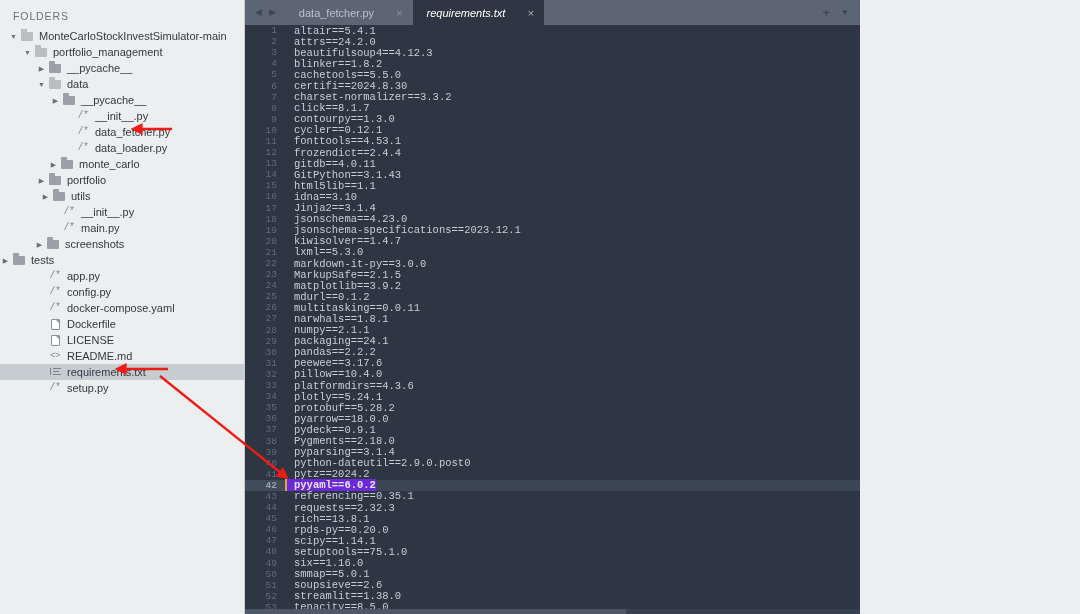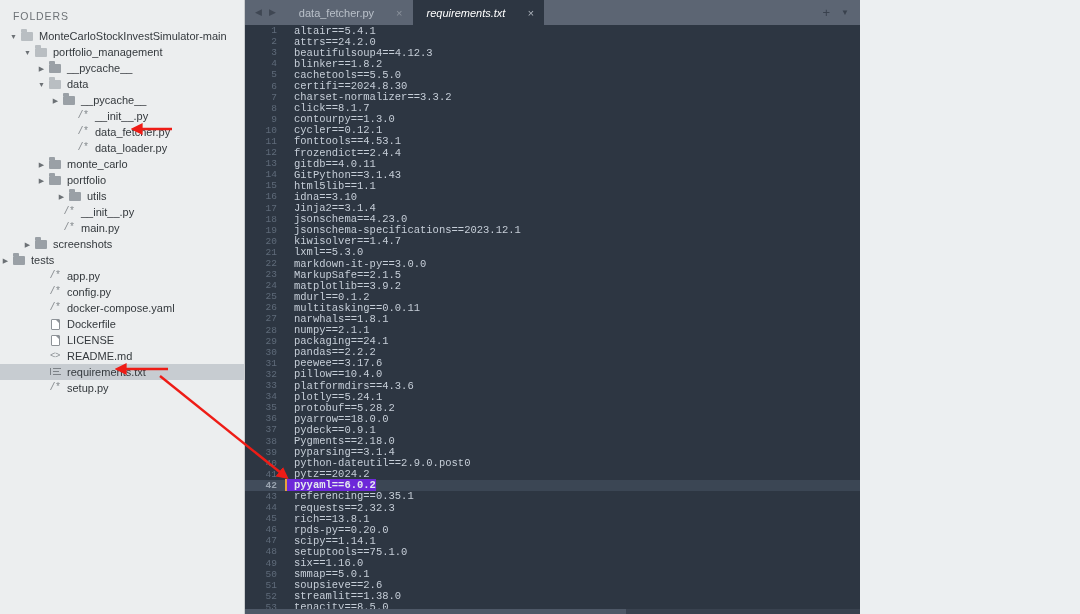--- a/index.html
+++ b/index.html
@@ -223,56 +223,56 @@
           </span>
           <span class="lbl">data_fetcher.py</span>
         </div>
         <div class="tree-row" style="padding-left: 64px;">
           <span class="twisty"></span>
           <span class="icon">
             <span class="icon-py">/*</span>
           </span>
           <span class="lbl">data_loader.py</span>
         </div>
-        <div class="tree-row" style="padding-left: 36px;">
+        <div class="tree-row" style="padding-left: 48px;">
           <span class="twisty">▶</span>
           <span class="icon">
             <span class="folder-closed"></span>
           </span>
           <span class="lbl">monte_carlo</span>
         </div>
         <div class="tree-row" style="padding-left: 36px;">
           <span class="twisty">▶</span>
           <span class="icon">
             <span class="folder-closed"></span>
           </span>
           <span class="lbl">portfolio</span>
         </div>
-        <div class="tree-row" style="padding-left: 56px;">
+        <div class="tree-row" style="padding-left: 40px;">
           <span class="twisty">▶</span>
           <span class="icon">
             <span class="folder-closed"></span>
           </span>
           <span class="lbl">utils</span>
         </div>
         <div class="tree-row" style="padding-left: 50px;">
           <span class="twisty"></span>
           <span class="icon">
             <span class="icon-py">/*</span>
           </span>
           <span class="lbl">__init__.py</span>
         </div>
         <div class="tree-row" style="padding-left: 50px;">
           <span class="twisty"></span>
           <span class="icon">
             <span class="icon-py">/*</span>
           </span>
           <span class="lbl">main.py</span>
         </div>
-        <div class="tree-row" style="padding-left: 22px;">
+        <div class="tree-row" style="padding-left: 34px;">
           <span class="twisty">▶</span>
           <span class="icon">
             <span class="folder-closed"></span>
           </span>
           <span class="lbl">screenshots</span>
         </div>
         <div class="tree-row" style="">
           <span class="twisty">▶</span>
           <span class="icon">
             <span class="folder-closed"></span>

